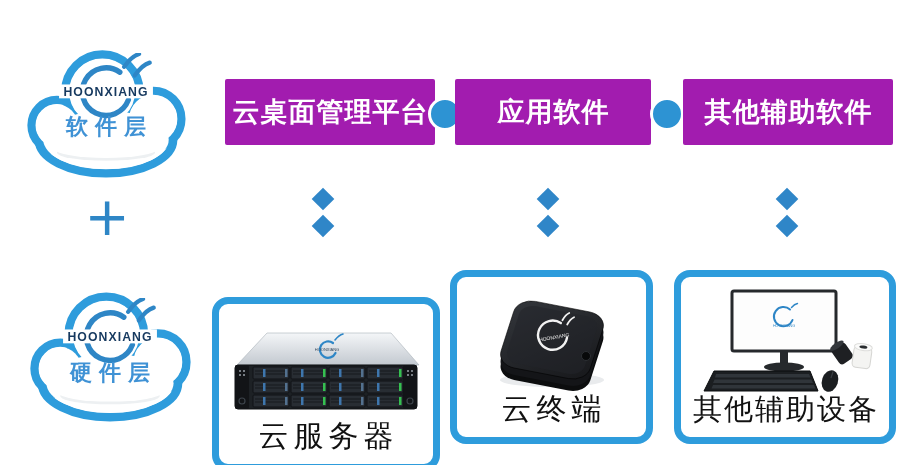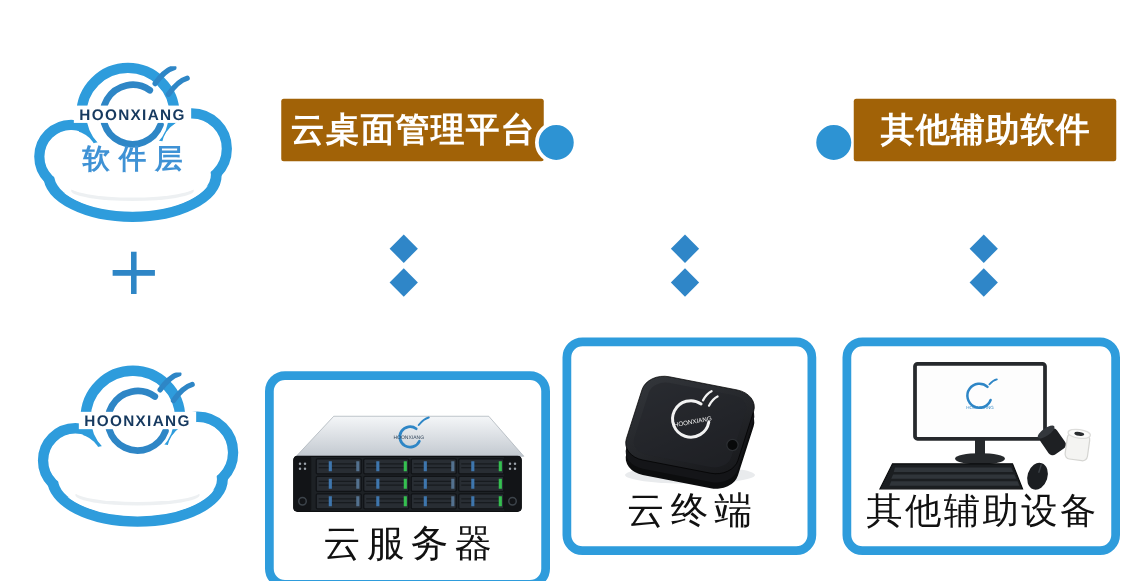--- a/index.html
+++ b/index.html
@@ -1,20 +1,20 @@
 <!DOCTYPE html>
 <html><head>
 <meta charset="utf-8">
 <style>
   html,body{margin:0;padding:0;background:#fff;}
   .canvas{position:relative;width:900px;height:465px;background:#fff;overflow:hidden;
           font-family:"Liberation Sans",sans-serif;}
 
   
-  .topbox{position:absolute;top:79px;height:50px;background:#a16207;color:#fff;
+  .topbox{position:absolute;top:79px;height:66px;background:#a21caf;color:#fff;
           display:flex;align-items:center;justify-content:center;
           font-weight:bold;font-size:27px;letter-spacing:1px;text-indent:1px;border-radius:2px;}
   #box-platform{left:225px;width:210px;}
   #box-app{left:455px;width:196px;}
   #box-other{left:683px;width:210px;justify-content:center;}
 
   .dot{position:absolute;top:97px;width:34px;height:34px;border-radius:50%;
        background:#2D93D3;border:3px solid #fff;box-sizing:border-box;}
   #dot-1{left:428px;}
   #dot-2{left:650px;}
@@ -101,26 +101,30 @@
       <ellipse cx="100" cy="126" rx="54" ry="9" fill="#e6eaed" opacity="0.7"></ellipse>
       <ellipse cx="100" cy="122" rx="56" ry="10" fill="#fff"></ellipse>
     </svg>
     <svg class="logo" viewBox="0 0 120 64">
       <path d="M 73 18 A 22.3 22.3 0 1 0 81 44" fill="none" stroke="#2E86C6" stroke-width="5" stroke-linecap="round"></path>
       <path d="M 77 13 Q 84 3 91 1" fill="none" stroke="#2E86C6" stroke-width="4" stroke-linecap="round"></path>
       <path d="M 87 21 Q 94 11 101 9" fill="none" stroke="#2E86C6" stroke-width="4" stroke-linecap="round"></path>
       <rect x="16" y="29.5" width="88" height="13" fill="#fff"></rect>
       <text x="60" y="40.5" text-anchor="middle" font-size="11.5" font-weight="bold" fill="#16395F" letter-spacing="1" font-family="Liberation Sans, sans-serif">HOONXIANG</text>
     </svg>
+    <div class="cl-label">硬件层</div>
   </div>
 
   <div class="topbox" id="box-platform">
     <span>云桌面管理平台</span>
   </div>
   <div class="dot" id="dot-1"></div>
+  <div class="topbox" id="box-app">
+    <span>应用软件</span>
+  </div>
   <div class="dot" id="dot-2"></div>
   <div class="topbox" id="box-other">
     <span>其他辅助软件</span>
   </div>
 
   <div class="diamond" style="left:315px;top:191px;"></div>
   <div class="diamond" style="left:315px;top:218px;"></div>
   <div class="diamond" style="left:540px;top:191px;"></div>
   <div class="diamond" style="left:540px;top:218px;"></div>
   <div class="diamond" style="left:779px;top:191px;"></div>

